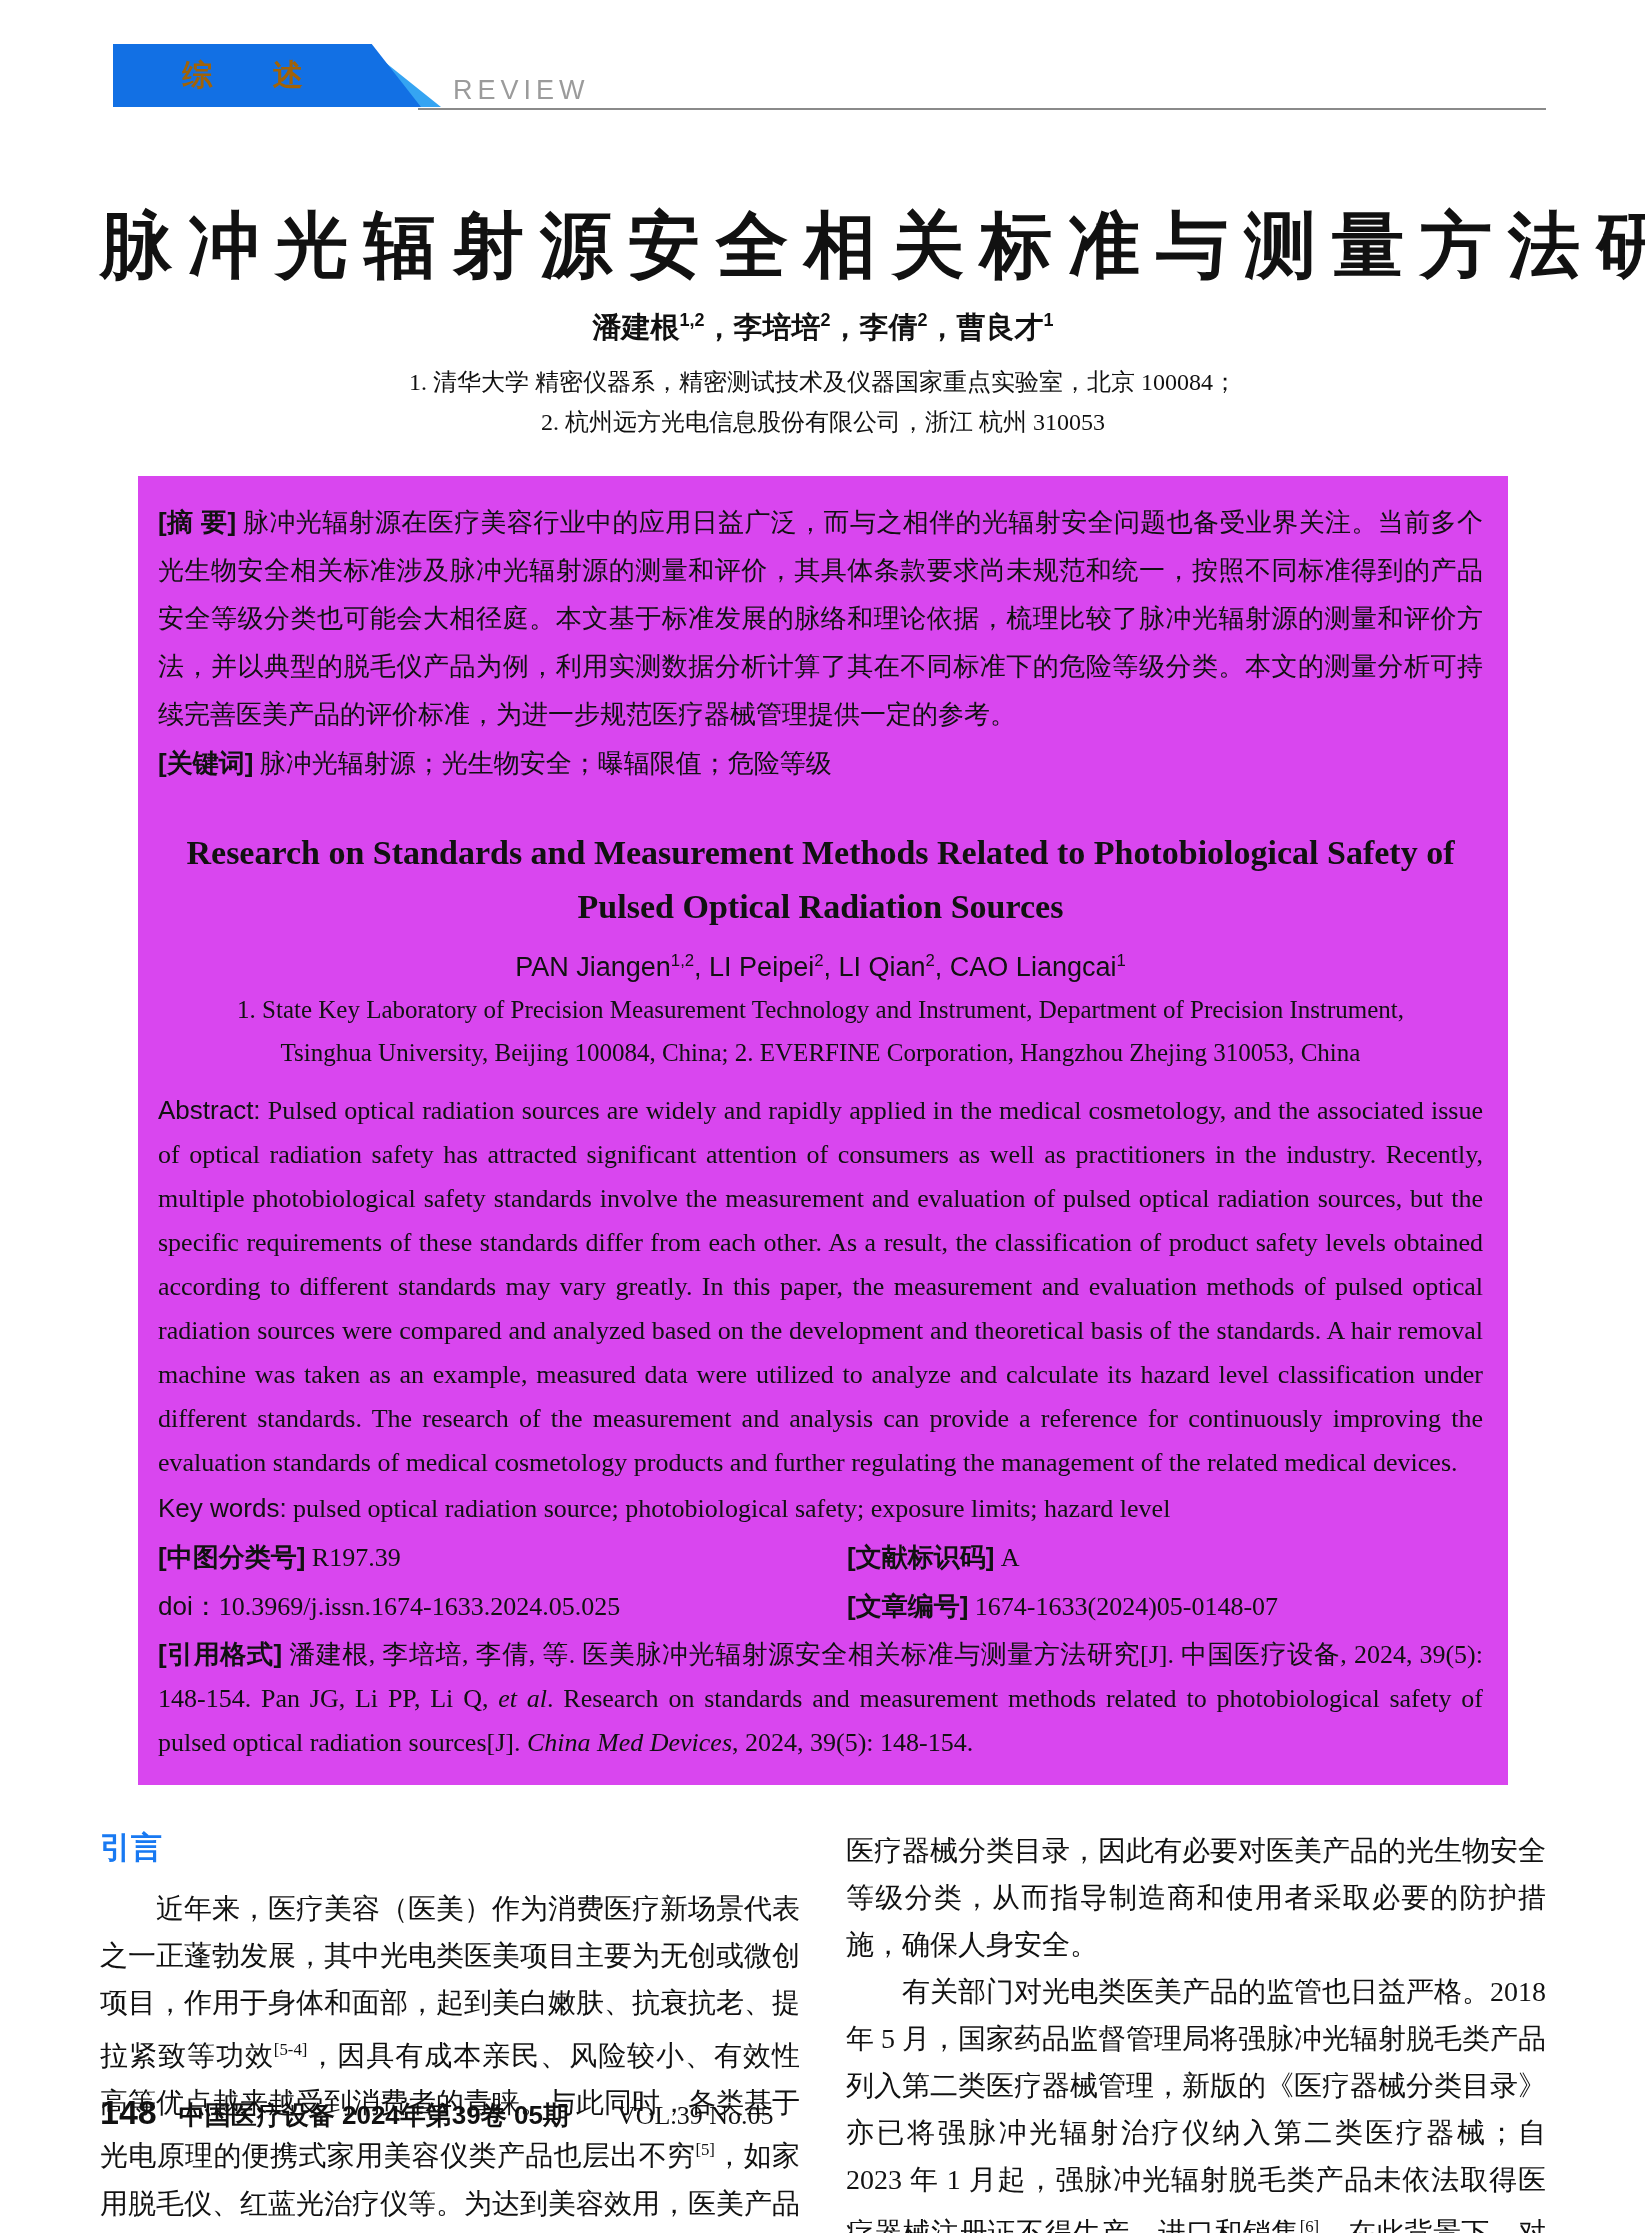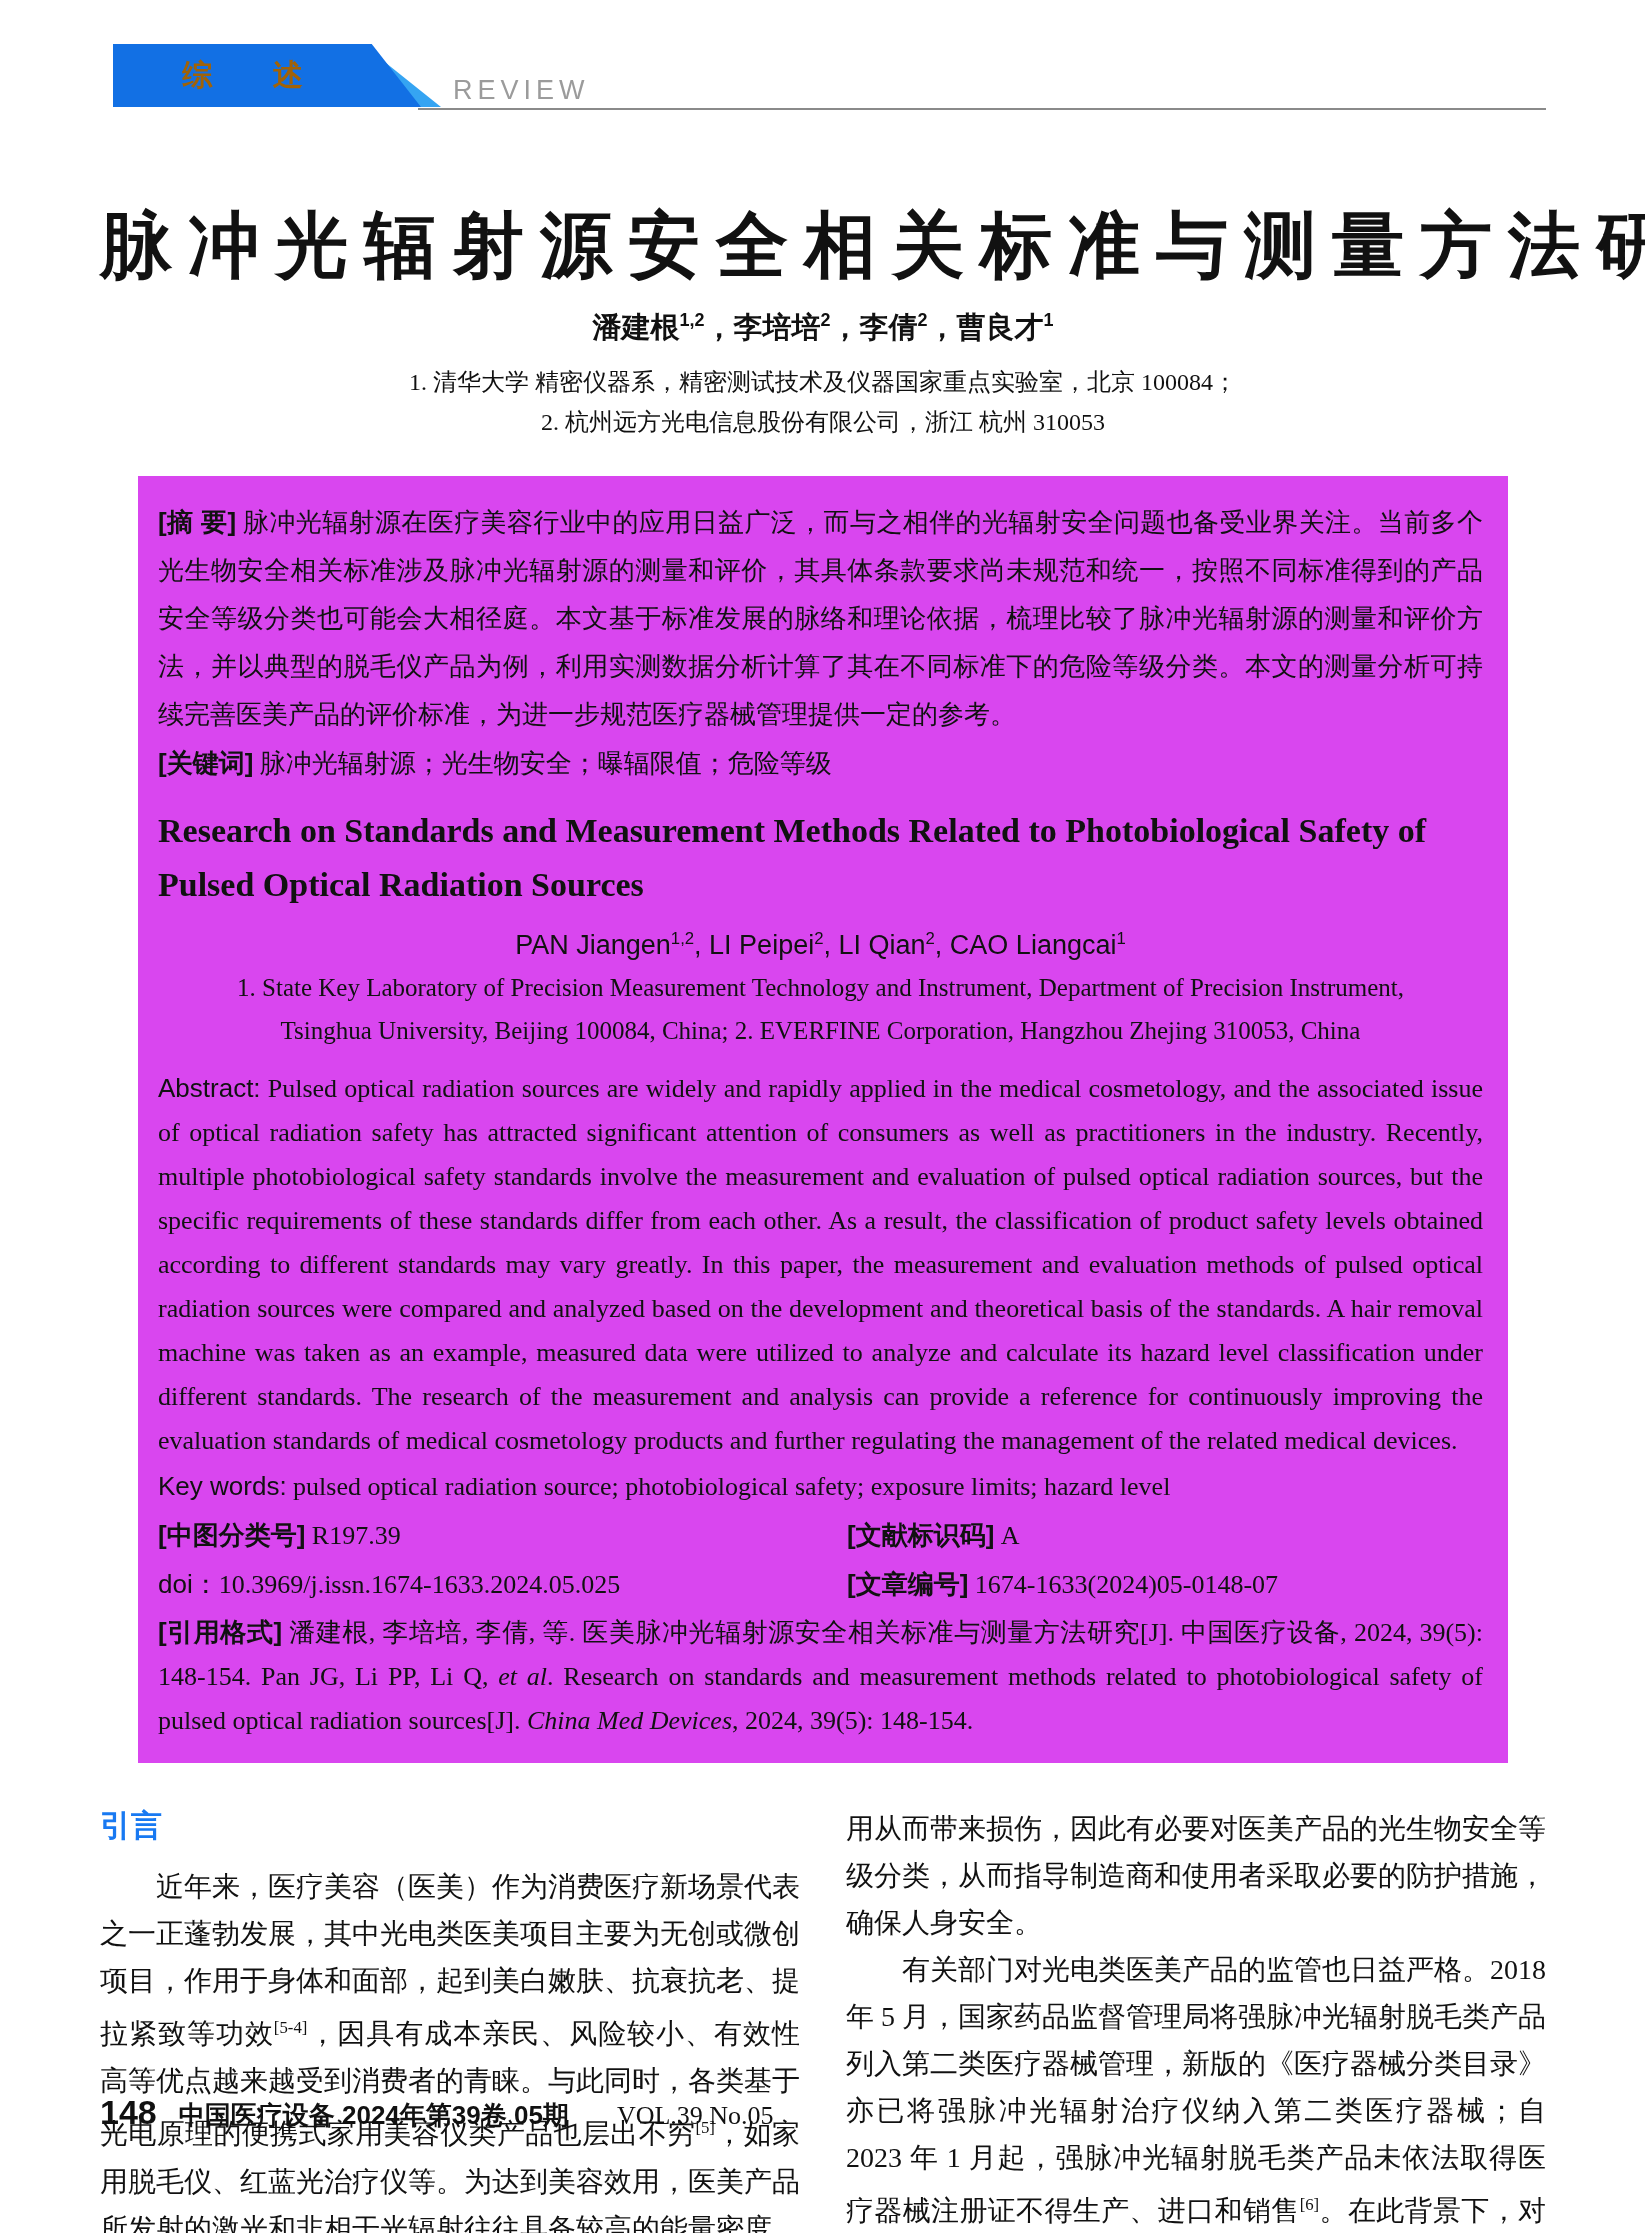--- a/index.html
+++ b/index.html
@@ -29,21 +29,21 @@
   .authors-cn { margin-top: 14px; text-align: center;
      font-family: "Liberation Sans", sans-serif; font-weight: 700; font-size: 29px; }
   .authors-cn sup, .authors-en sup { font-size: 0.62em; }
   .affil-cn { margin-top: 14px; text-align: center; font-size: 24px; line-height: 40px; }
 
   
   .abstract-box { margin: 34px 38px 0 38px; background: #d946ef; padding: 22px 25px 20px 20px; }
   .ab-para { font-size: 26px; line-height: 48px; text-align: justify; }
   .lab { font-family: "Liberation Sans", sans-serif; font-weight: 700; }
   .kw-para { font-size: 26px; line-height: 48px; }
-  .title-en { margin-top: 16px; text-align: left; font-weight: 700; font-size: 34px; line-height: 54px; }
+  .title-en { margin-top: 38px; text-align: center; font-weight: 700; font-size: 34px; line-height: 54px; }
   .authors-en { margin-top: 6px; text-align: center; font-family: "Liberation Sans", sans-serif; font-size: 27px; line-height: 42px; }
   .affil-en { text-align: center; font-size: 25px; line-height: 43px; }
   .abstract-en { margin-top: 14px; font-size: 26px; line-height: 44px; text-align: justify; }
   .lab-en { font-family: "Liberation Sans", sans-serif; }
   .kw-en { font-size: 26px; line-height: 46px; }
   .meta-grid { display: grid; grid-template-columns: 52% 48%; font-size: 26px; line-height: 46px; margin-top: 2px; }
   .citation { font-size: 26px; line-height: 44px; text-align: justify; margin-top: 2px; }
 
   
   .columns { display: flex; gap: 46px; margin-top: 42px; height: 517px; overflow: hidden; }
@@ -113,21 +113,21 @@
     <p class="citation"><span class="lab">[引用格式]</span><span><span> 潘建根, 李培培, 李倩, 等. 医美脉冲光辐射源安全相关标准与测量方法研究[J]. 中国医疗设备, 2024, 39(5): 148-154. Pan JG, Li PP, Li Q, </span><span style="font-style: italic;">et al</span><span>. Research on standards and measurement methods related to photobiological safety of pulsed optical radiation sources[J]. </span><span style="font-style: italic;">China Med Devices</span><span>, 2024, 39(5): 148-154.</span></span></p>
   </div>
 
   <div class="columns">
     <div class="col col-left">
       <h2 class="intro-h">引言</h2>
       <p class="body-p indent"><span>近年来，医疗美容（医美）作为消费医疗新场景代表之一正蓬勃发展，其中光电类医美项目主要为无创或微创项目，作用于身体和面部，起到美白嫩肤、抗衰抗老、提拉紧致等功效</span><sup>[5-4]</sup><span>，因具有成本亲民、风险较小、有效性高等优点越来越受到消费者的青睐。与此同时，各类基于光电原理的便携式家用美容仪类产品也层出不穷</span><sup>[5]</sup><span>，如家用脱毛仪、红蓝光治疗仪等。为达到美容效用，医美产品所发射的激光和非相干光辐射往往具备较高的能量密度，易与皮肤或眼睛组织产生光化学、光热学作</span></p>
 
     </div>
     <div class="col col-right">
-      <p class="body-p">用从而带来损伤，因此有必要对医美产品的光生物安全等级分类，从而指导制造商和使用者采取必要的防护措施，确保人身安全。</p>
+      <p class="body-p">医疗器械分类目录，因此有必要对医美产品的光生物安全等级分类，从而指导制造商和使用者采取必要的防护措施，确保人身安全。</p>
       <p class="body-p indent"><span>有关部门对光电类医美产品的监管也日益严格。2018 年 5 月，国家药品监督管理局将强脉冲光辐射脱毛类产品列入第二类医疗器械管理，新版的《医疗器械分类目录》亦已将强脉冲光辐射治疗仪纳入第二类医疗器械；自 2023 年 1 月起，强脉冲光辐射脱毛类产品未依法取得医疗器械注册证不得生产、进口和销售</span><sup>[6]</sup><span>。在此背景下，对于脉冲光辐射产品可能带来的光辐射危害</span></p>
 
     </div>
   </div>
 
   <div class="footer">
     <span class="page-num">148</span>
     <span class="journal-cn">中国医疗设备 2024年第39卷  05期</span>
     <span class="vol-en">VOL.39 No.05</span>
   </div>

